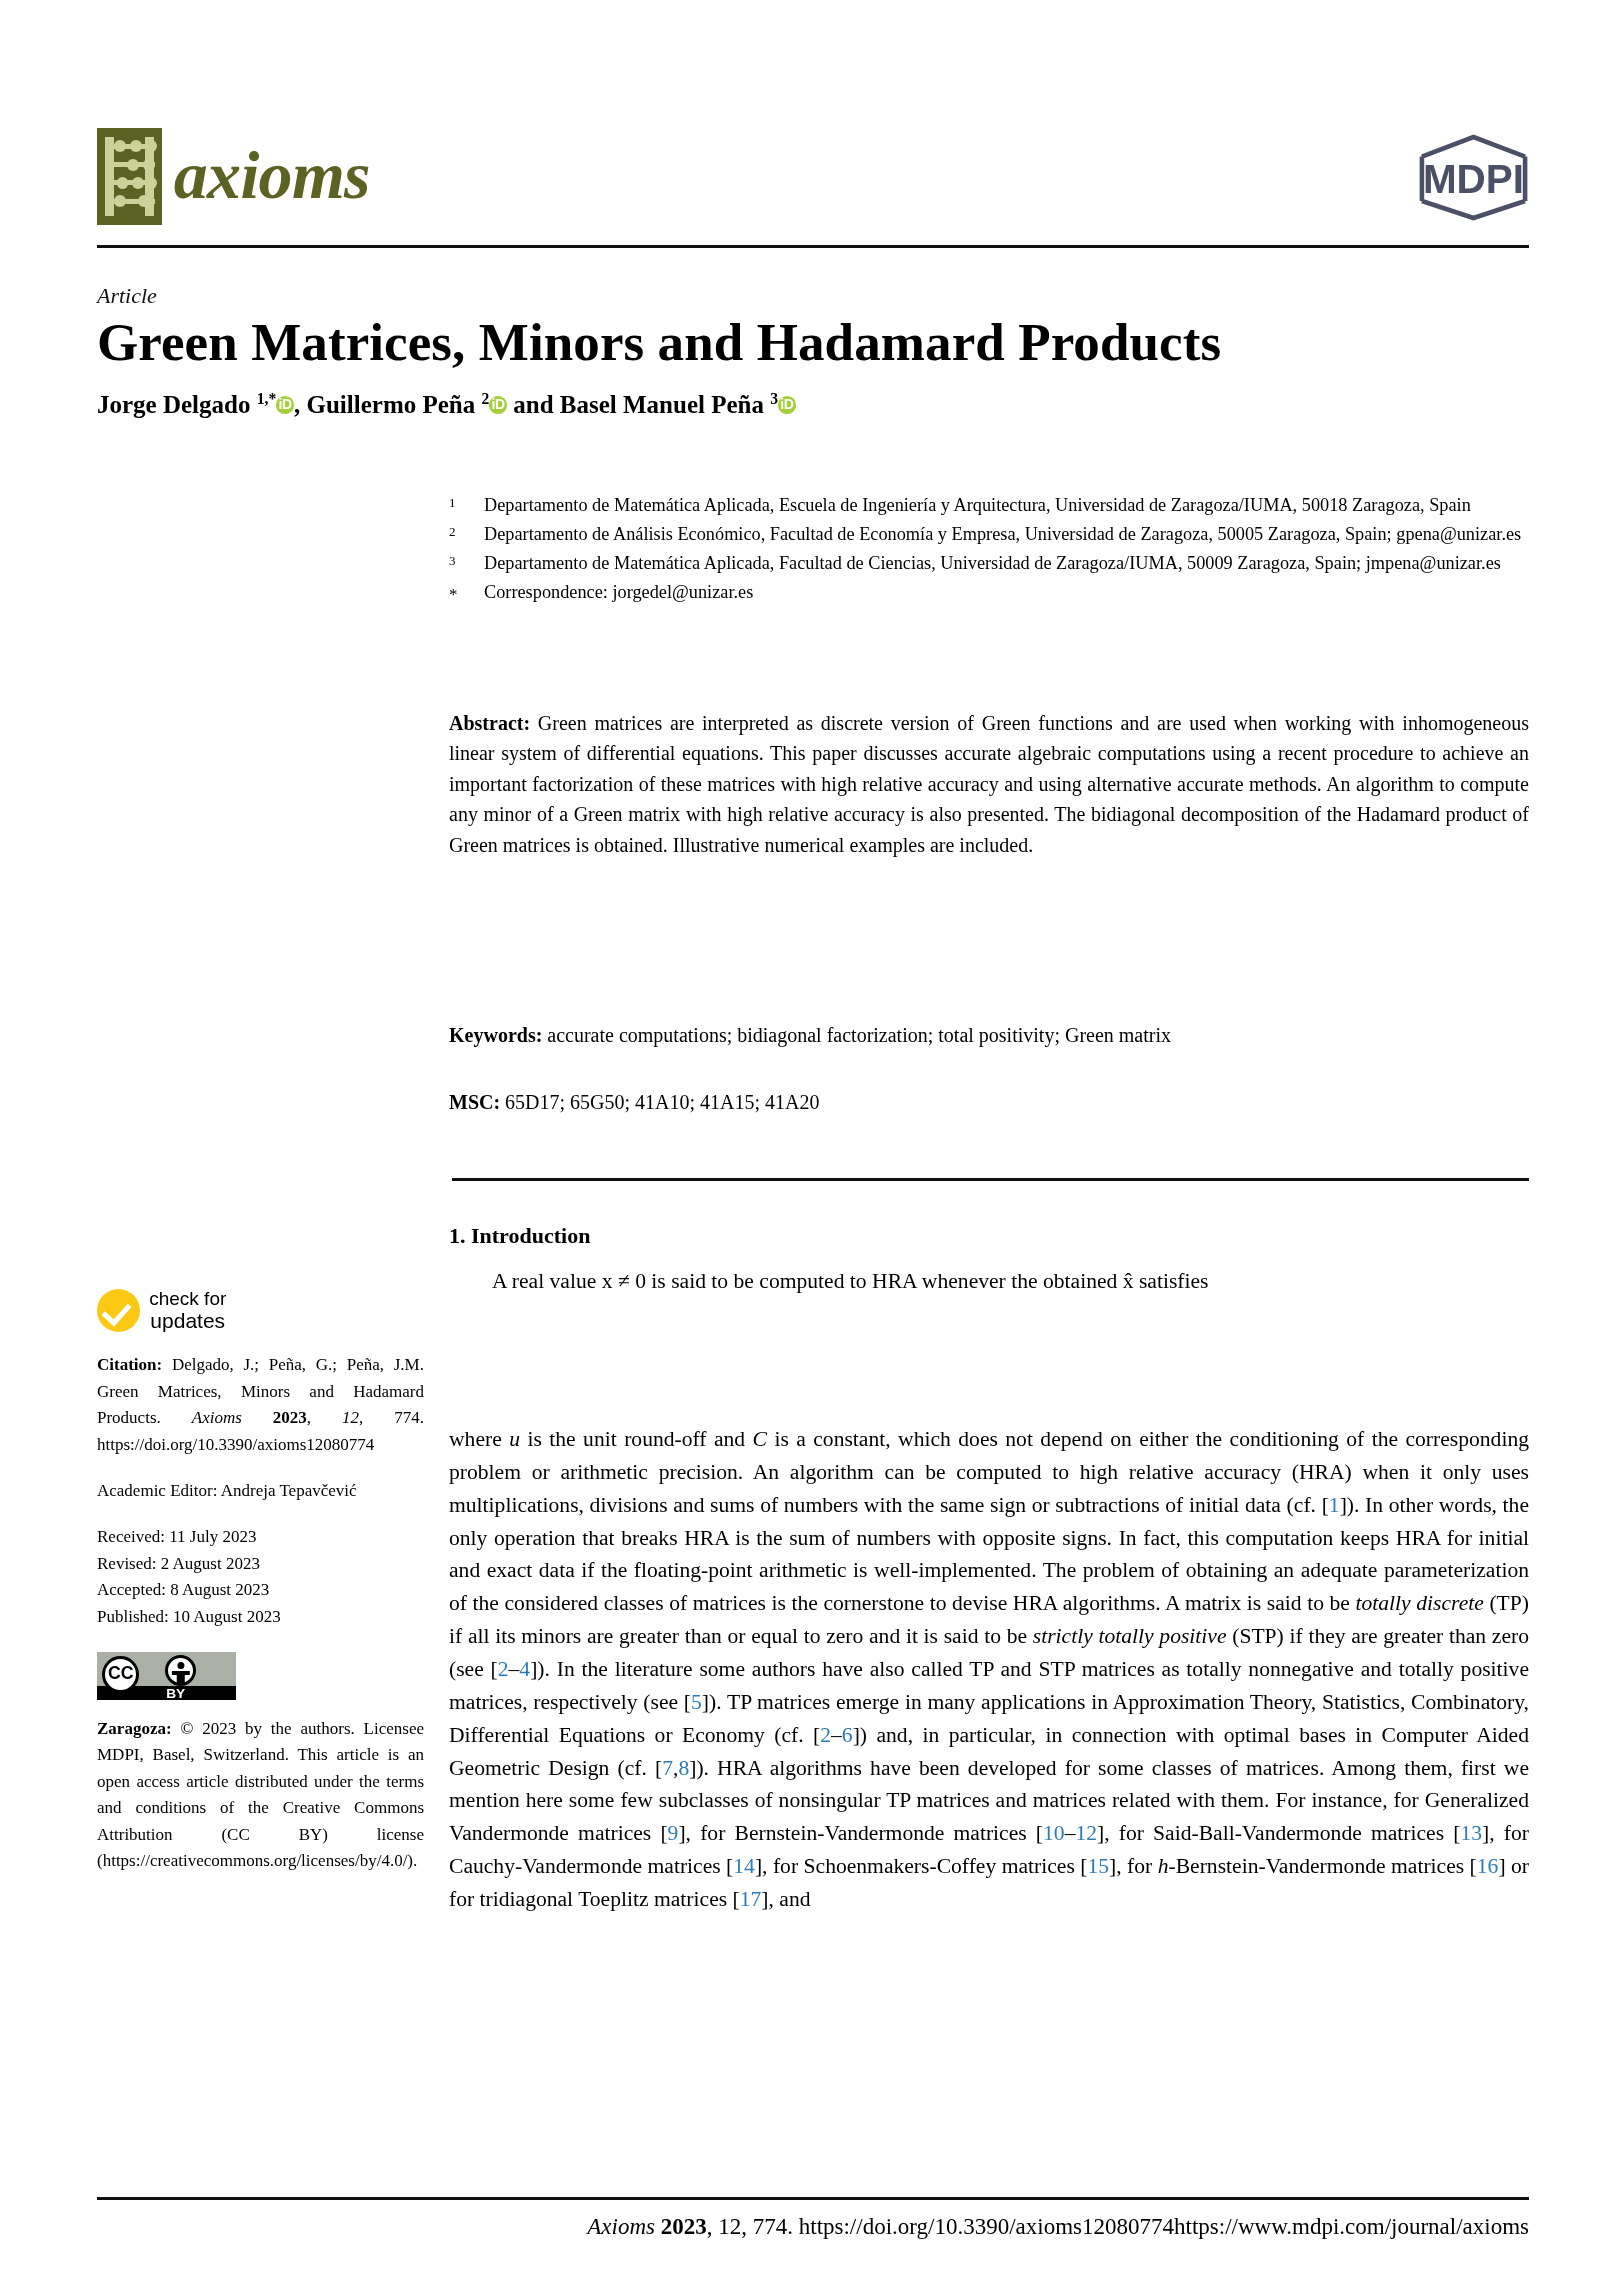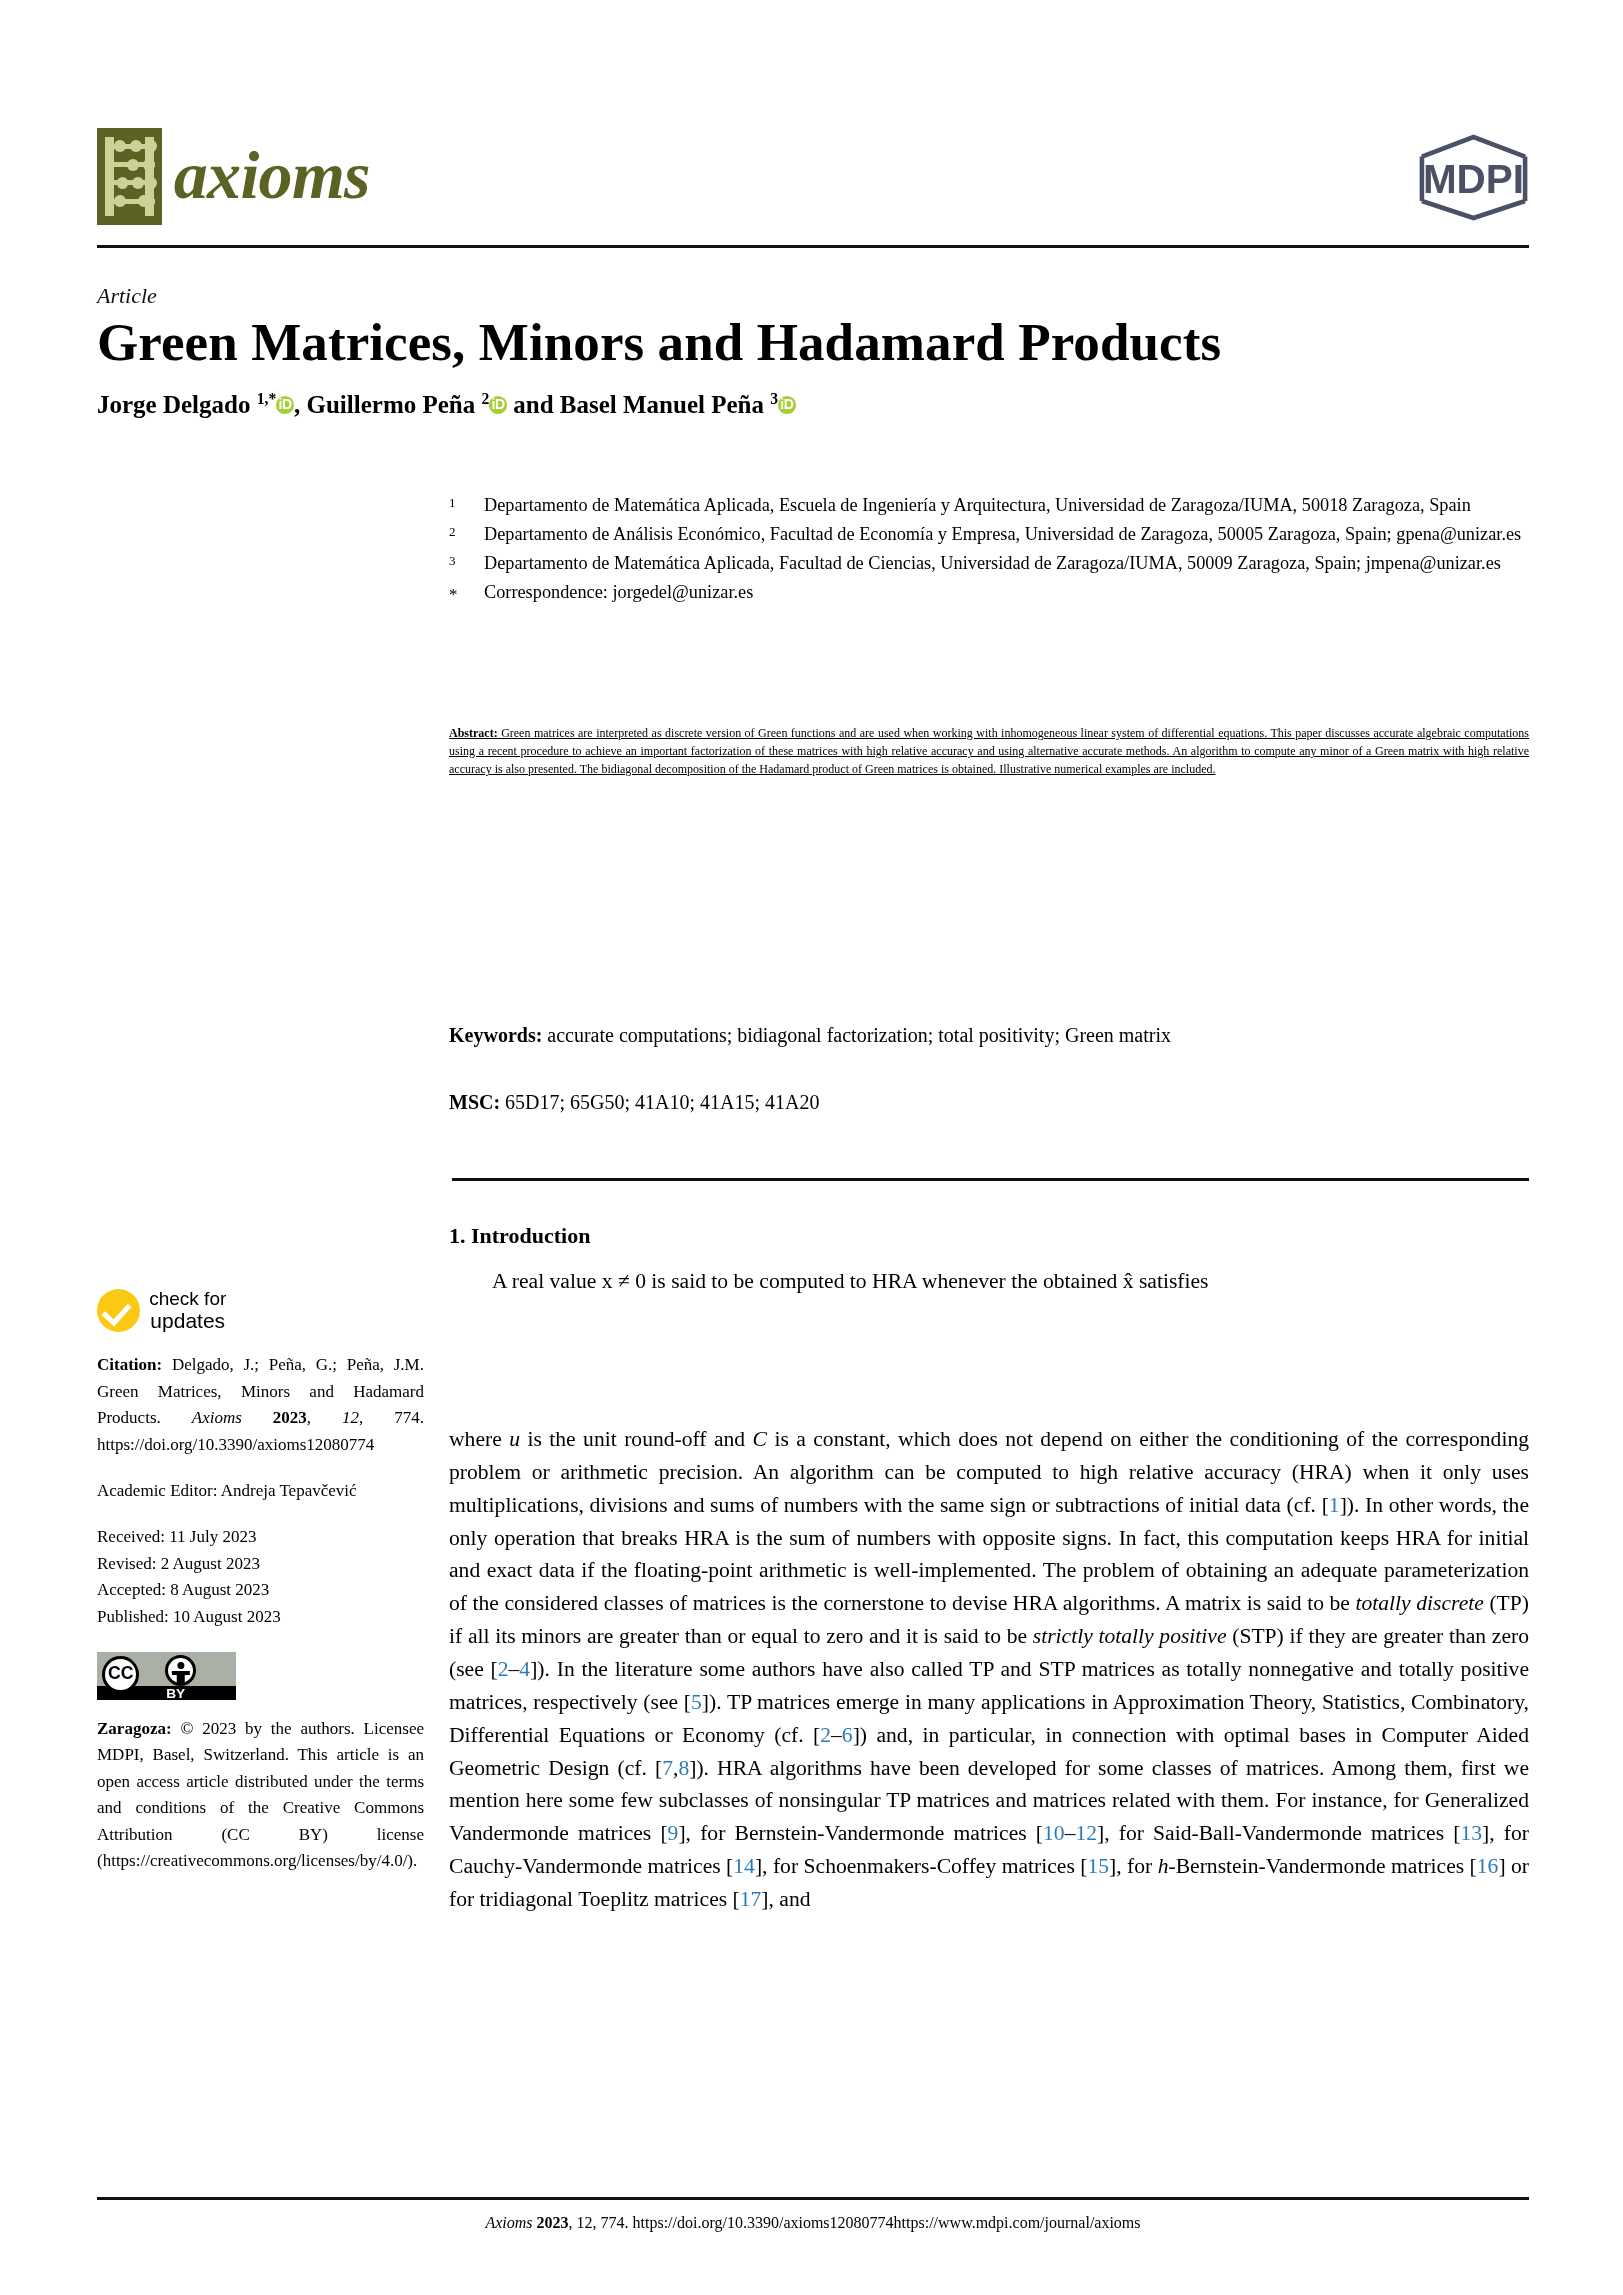--- a/index.html
+++ b/index.html
@@ -163,26 +163,25 @@
     font-size: 13px;
     padding-top: 1.3px;
   }
   .affil-mark.star { font-size: 17px; padding-top: 2.6px; }
   .affil-text { flex: 1; }
 
   
   .abstract {
     position: absolute;
     left: 449px;
-    top: 724px;
-    width: 1080px;
-    font-size: 12px;
+    top: 708px;
+    width: 1080px;
+    font-size: 20px;
     line-height: 1.52;
     text-align: justify;
-    text-decoration: underline;
   }
   .abstract b { font-weight: 700; }
   .keywords {
     position: absolute;
     left: 449px;
     top: 1020px;
     width: 1080px;
     font-size: 20px;
     line-height: 1.5;
   }
@@ -388,23 +387,23 @@
     width: 1432px;
     height: 0;
     border-top: 2px solid #111;
     border-bottom: 1.3px solid #111;
   }
   .footer {
     position: absolute;
     left: 97px;
     top: 2214px;
     width: 1432px;
-    font-size: 16px;
+    font-size: 23px;
     display: flex;
-    justify-content: center;
+    justify-content: flex-end;
   }
   .footer i { font-style: italic; }
   .footer b { font-weight: 700; }
 </style>
 </head>
 <body>
 
 <div class="page">
 
   <div class="header">

